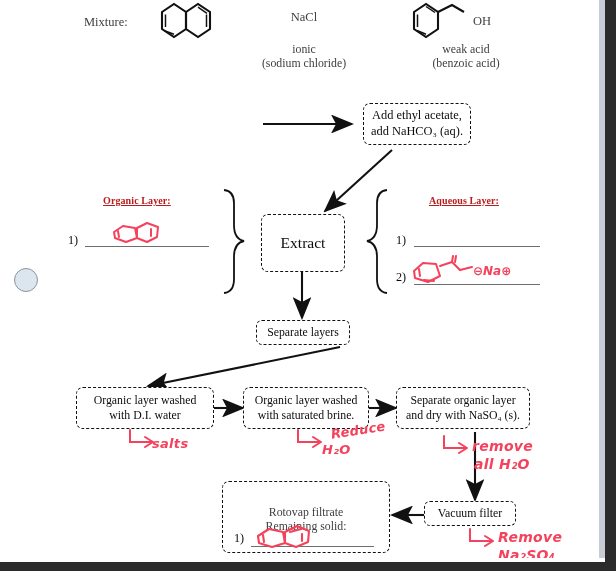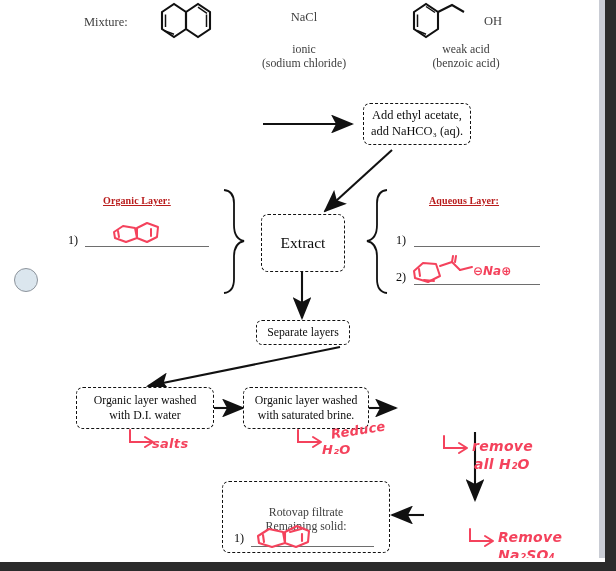--- a/index.html
+++ b/index.html
@@ -105,39 +105,42 @@
     <g fill="none" stroke="#111" stroke-width="2.1">
       <polygon points="12,11 24,3 36,11 36,28 24,36 12,28"></polygon>
       <polyline points="36,11 50,4 62,11"></polyline>
     </g>
     <g fill="none" stroke="#111" stroke-width="1.5">
       <line x1="15.5" y1="13.5" x2="15.5" y2="26"></line>
       <line x1="24" y1="5.5" x2="33" y2="11.5"></line>
       <line x1="15" y1="29.5" x2="24" y2="33.2"></line>
     </g>
   </svg>
-  <div class="abs txt t13" style="left:462px;top:14px;width:40px;text-align:right;">OH</div>
+  <div class="abs txt t13" style="left:462px;top:14px;width:40px;text-align:center;">OH</div>
   <div class="abs txt t12" style="left:392px;top:42px;width:148px;">weak acid
 (benzoic acid)</div>
 
 
   <div class="dbox" style="left:363px;top:103px;width:108px;height:42px;">Add ethyl acetate,
 add NaHCO₃ (aq).</div>
 
   <div class="dbox" style="left:261px;top:214px;width:84px;height:58px;font-size:15.5px;">Extract</div>
 
   <div class="dbox tight" style="left:256px;top:320px;width:94px;height:25px;font-size:11.8px;">Separate layers</div>
 
   <div class="dbox" style="left:76px;top:387px;width:138px;height:42px;font-size:11.8px;">Organic layer washed
 with D.I. water</div>
 
   <div class="dbox" style="left:243px;top:387px;width:126px;height:42px;font-size:11.8px;">Organic layer washed
 with saturated brine.</div>
 
-
+  <div class="dbox" style="left:396px;top:387px;width:134px;height:42px;font-size:11.8px;">Separate organic layer
+and dry with NaSO₄ (s).</div>
+
+  <div class="dbox tight" style="left:424px;top:501px;width:92px;height:25px;font-size:11.8px;">Vacuum filter</div>
 
   <div class="dbox" style="left:222px;top:481px;width:168px;height:72px;display:block;padding:0;">
     <div class="txt t12" style="padding-top:7px;text-align:center;">Rotovap filtrate
 Remaining solid:</div>
   </div>
   <div class="abs num" style="left:234px;top:531px;">1)</div>
   <div class="blank" style="left:251px;top:546px;width:123px;"></div>
 
   <svg class="abs" style="left:252px;top:524px;" width="80" height="26" viewBox="0 0 80 26">
     <g fill="none" stroke="#f4425c" stroke-width="2.1" stroke-linejoin="round" stroke-linecap="round">

